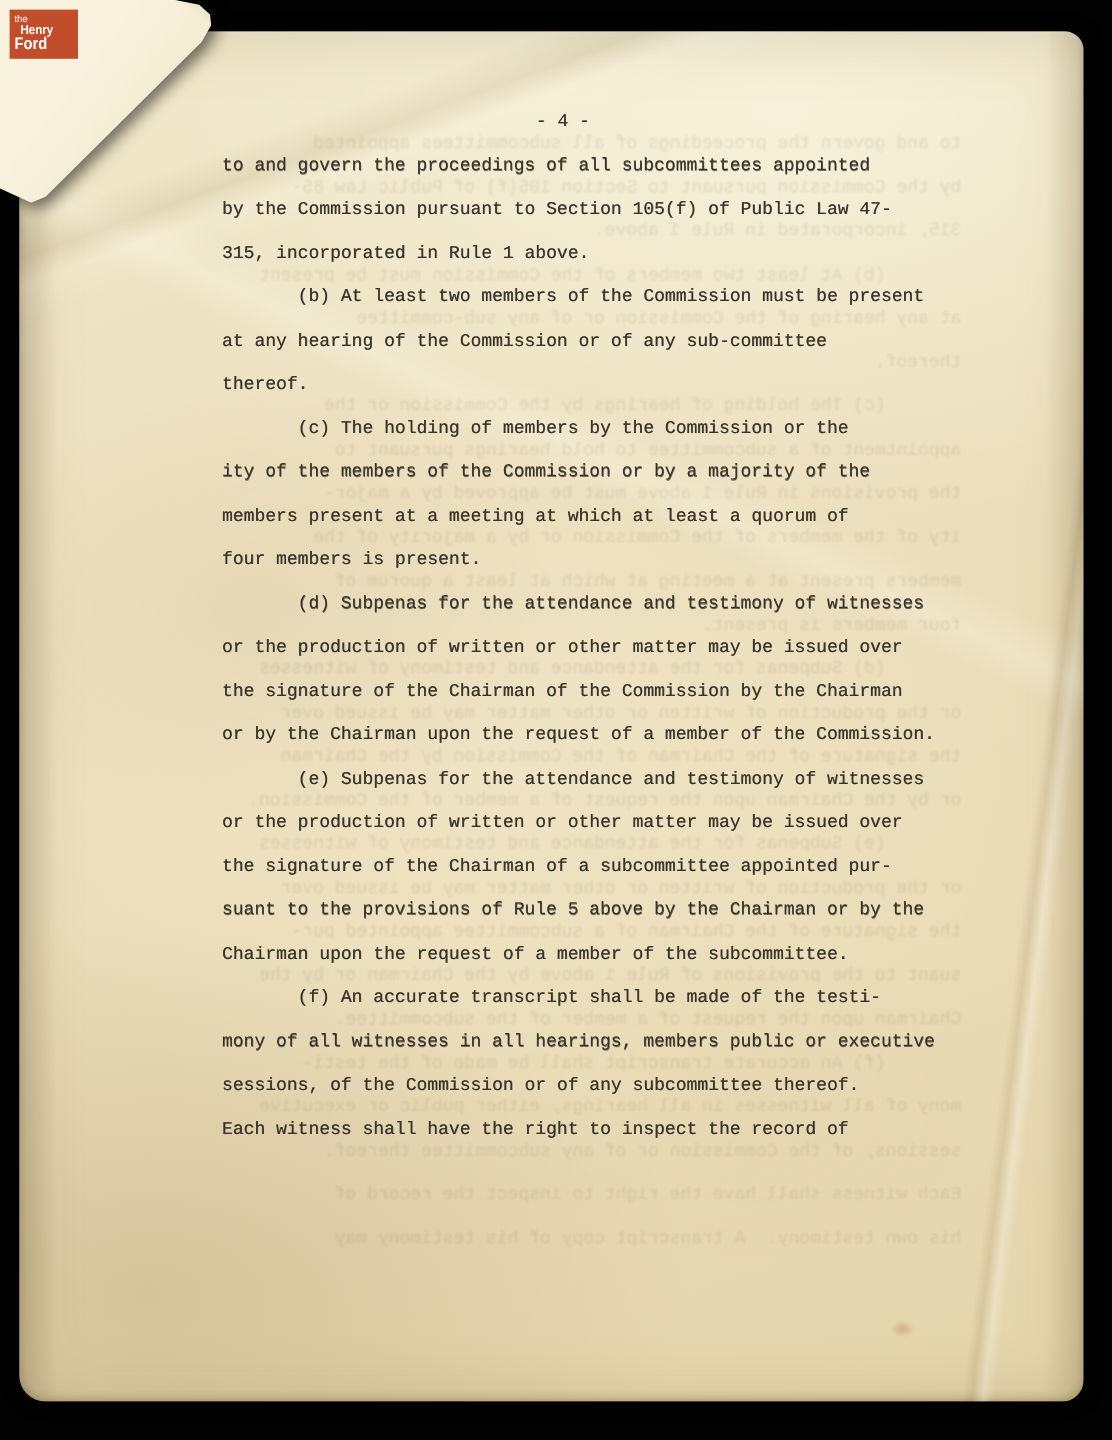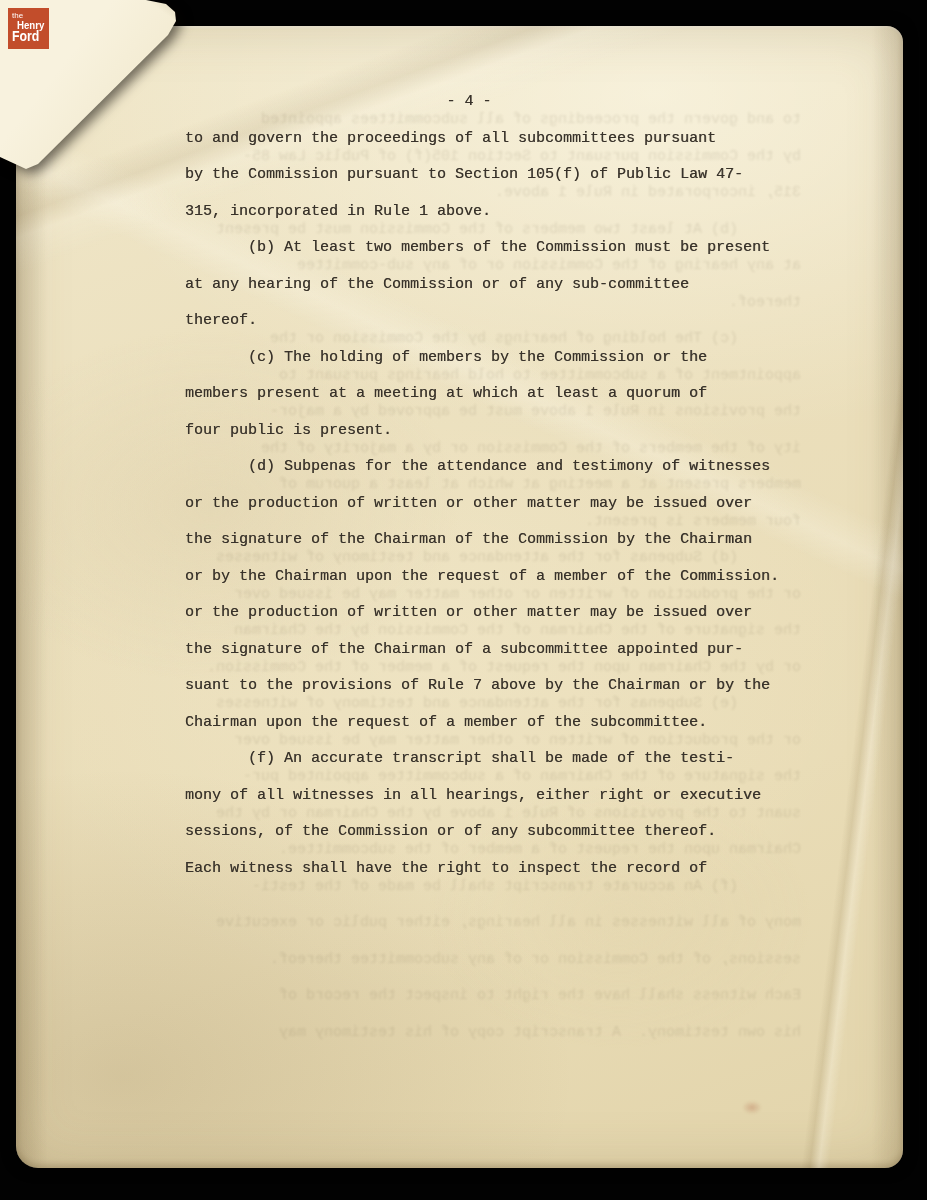--- a/index.html
+++ b/index.html
@@ -112,20 +112,21 @@
 
   
   .hf-logo {
     position: absolute;
     left: 8px;
     top: 8px;
     width: 41px;
     height: 41px;
     color: #ffffff;
     z-index: 30;
+    padding-left: 16px;
   }
   .hf-logo .logo-the {
     position: absolute;
     left: 4px;
     top: 4px;
     font-size: 8px;
     line-height: 8px;
     font-weight: 400;
     letter-spacing: 0;
   }
@@ -183,39 +184,41 @@
         <div class="tline">       (f) An accurate transcript shall be made of the testi-</div>
         <div class="tline">mony of all witnesses in all hearings, either public or executive</div>
         <div class="tline">sessions, of the Commission or of any subcommittee thereof.</div>
         <div class="tline">Each witness shall have the right to inspect the record of</div>
         <div class="tline">his own testimony.  A transcript copy of his testimony may</div>
       </div>
 
     <div class="typed-content" style="color: rgb(56, 50, 42);">
       <div class="tline page-number">- 4 -</div>
       <div class="typed-lines">
-          <div class="tline">to and govern the proceedings of all subcommittees pursuant</div>
+          <div class="tline">to and govern the proceedings of all subcommittees appointed</div>
           <div class="tline">by the Commission pursuant to Section 105(f) of Public Law 47-</div>
           <div class="tline">315, incorporated in Rule 1 above.</div>
           <div class="tline">       (b) At least two members of the Commission must be present</div>
           <div class="tline">at any hearing of the Commission or of any sub-committee</div>
           <div class="tline">thereof.</div>
           <div class="tline">       (c) The holding of members by the Commission or the</div>
+          <div class="tline">ity of the members of the Commission or by a majority of the</div>
           <div class="tline">members present at a meeting at which at least a quorum of</div>
-          <div class="tline">four public is present.</div>
+          <div class="tline">four members is present.</div>
           <div class="tline">       (d) Subpenas for the attendance and testimony of witnesses</div>
           <div class="tline">or the production of written or other matter may be issued over</div>
           <div class="tline">the signature of the Chairman of the Commission by the Chairman</div>
           <div class="tline">or by the Chairman upon the request of a member of the Commission.</div>
+          <div class="tline">       (e) Subpenas for the attendance and testimony of witnesses</div>
           <div class="tline">or the production of written or other matter may be issued over</div>
           <div class="tline">the signature of the Chairman of a subcommittee appointed pur-</div>
-          <div class="tline">suant to the provisions of Rule 7 above by the Chairman or by the</div>
+          <div class="tline">suant to the provisions of Rule 5 above by the Chairman or by the</div>
           <div class="tline">Chairman upon the request of a member of the subcommittee.</div>
           <div class="tline">       (f) An accurate transcript shall be made of the testi-</div>
-          <div class="tline">mony of all witnesses in all hearings, either right or executive</div>
+          <div class="tline">mony of all witnesses in all hearings, members public or executive</div>
           <div class="tline">sessions, of the Commission or of any subcommittee thereof.</div>
           <div class="tline">Each witness shall have the right to inspect the record of</div>
         </div>
     </div>
 
     <div class="stain-mark"></div>
   </div>
 
   <div class="folded-corner">
     <div class="folded-corner-paper"></div>

